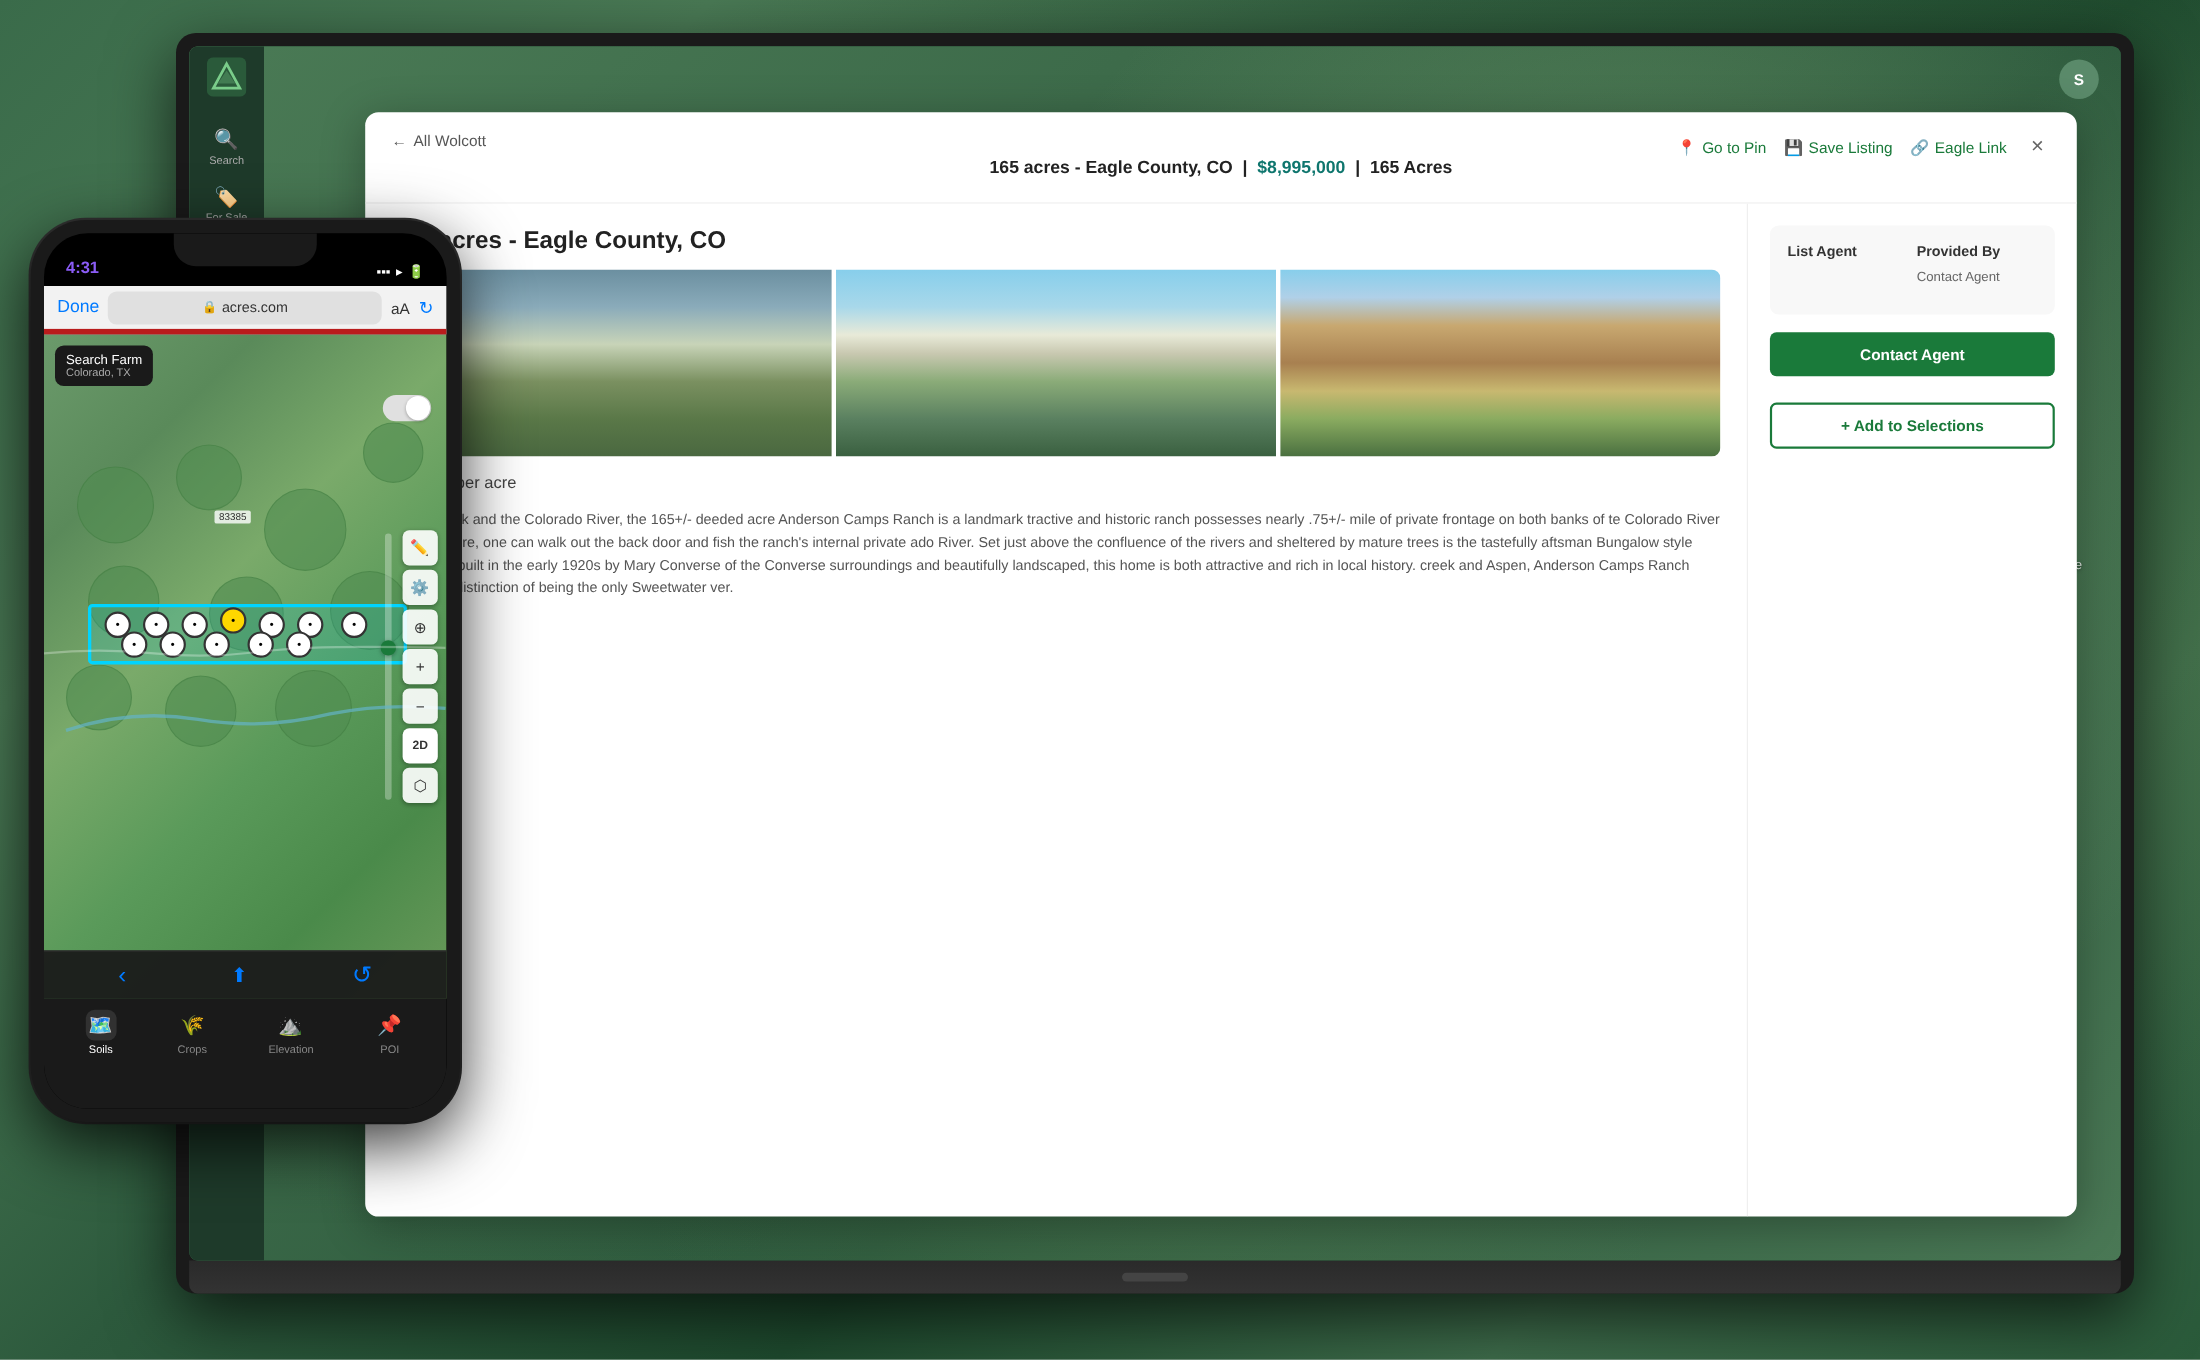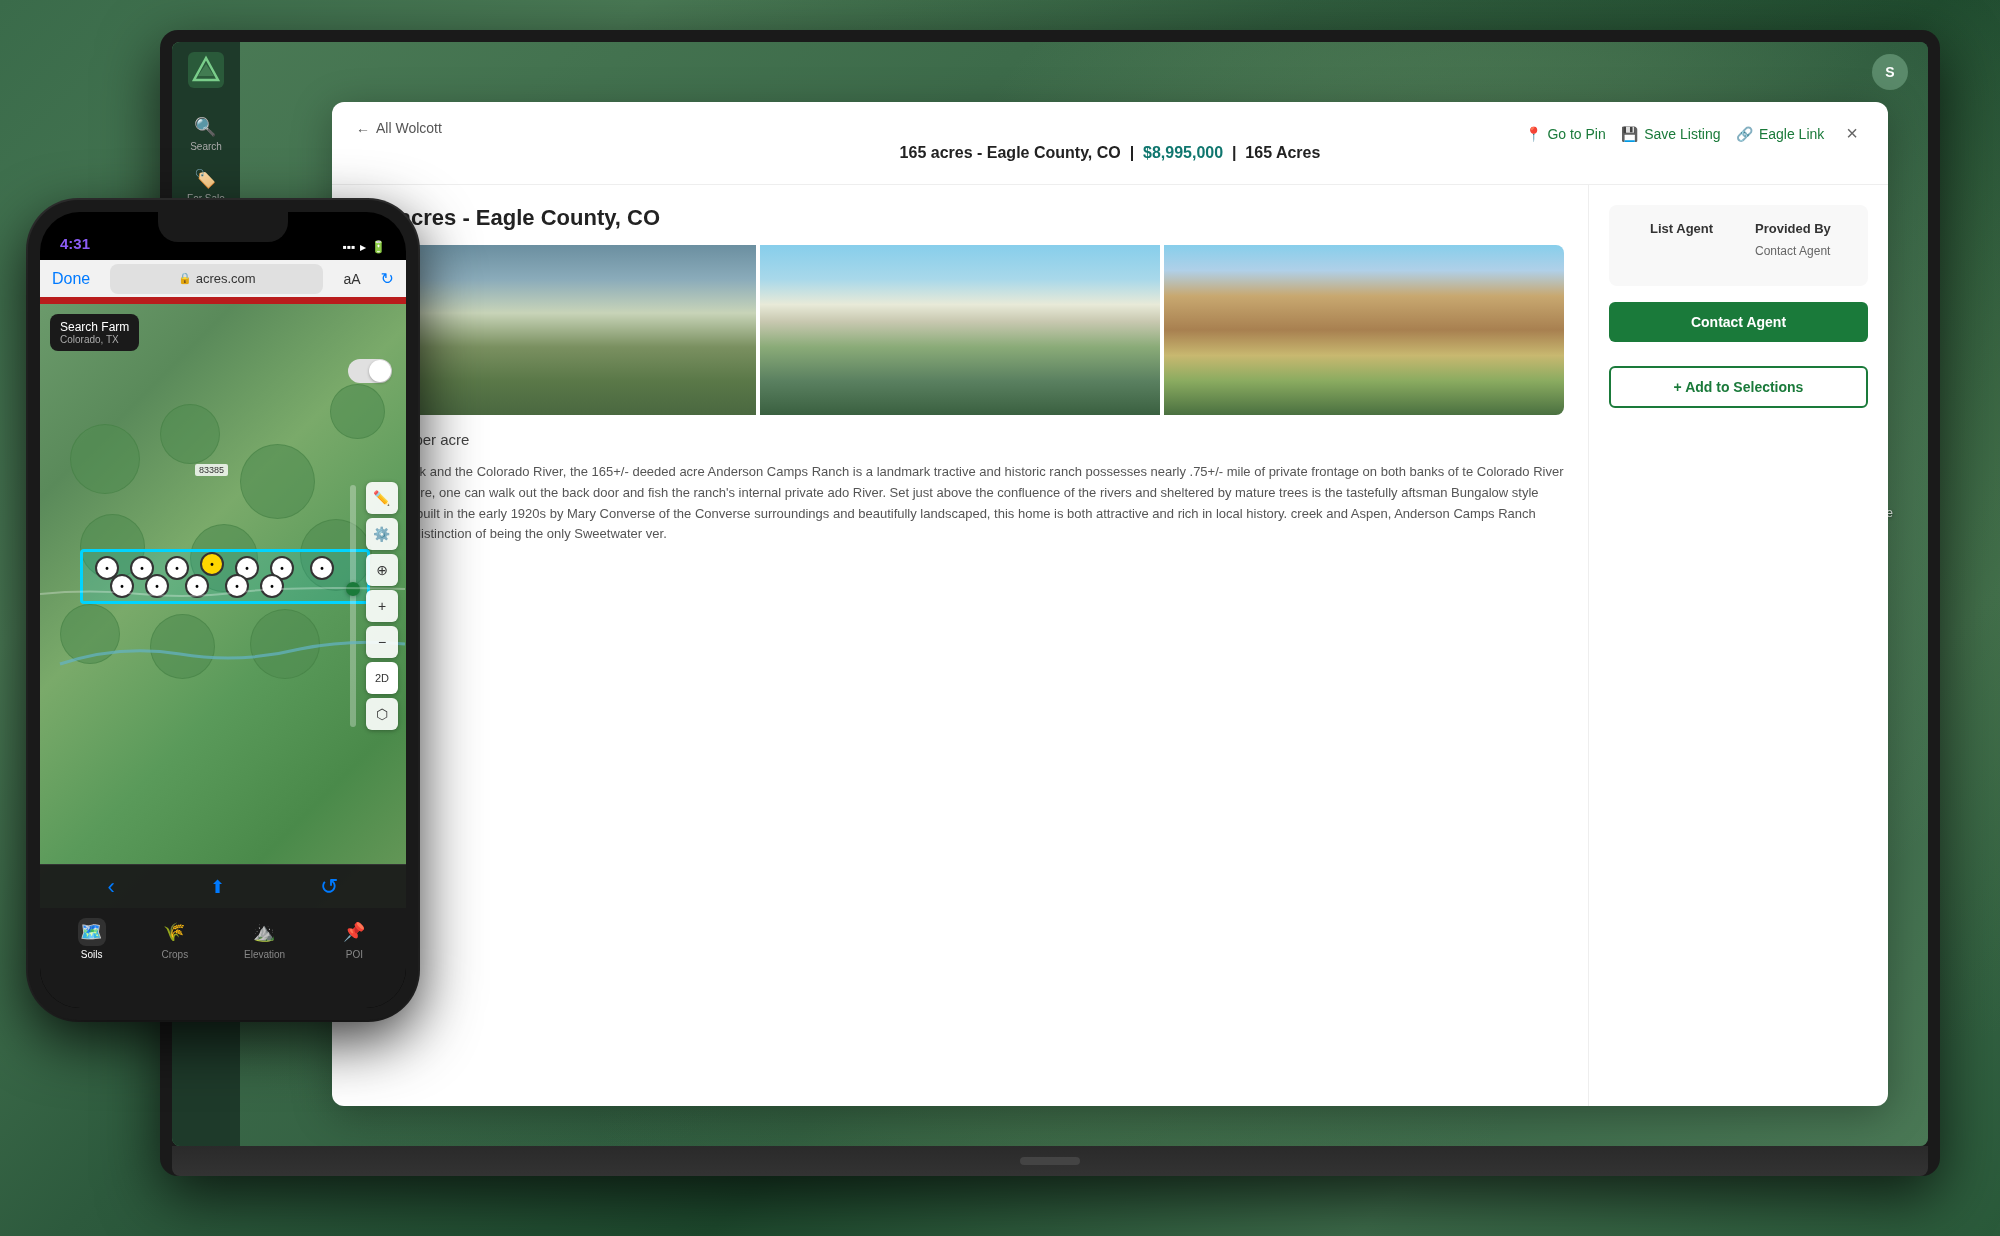--- a/index.html
+++ b/index.html
@@ -281,21 +281,20 @@
     .agent-section {
       background: #f8f8f8;
       border-radius: 8px;
       padding: 16px;
     }
     .agent-grid {
       display: grid;
       grid-template-columns: 1fr 1fr;
       gap: 8px;
       margin-bottom: 12px;
-      margin-left: 25px;
     }
     .agent-col-label {
       font-size: 13px;
       font-weight: 600;
       color: #333;
     }
     .agent-col-value {
       font-size: 12px;
       color: #666;
     }
@@ -390,23 +389,23 @@
     .phone-browser-bar {
       position: absolute;
       top: 48px;
       left: 0;
       right: 0;
       height: 44px;
       background: #f2f2f2;
       display: flex;
       align-items: center;
       padding: 0 12px;
-      gap: 20px;
+      gap: 8px;
       z-index: 80;
-      border-bottom: 7px solid #b91c1c;
+      border-bottom: 5px solid #b91c1c;
     }
     .done-btn {
       color: #007AFF;
       font-size: 16px;
       font-weight: 400;
     }
     .url-bar {
       flex: 1;
       background: #e0e0e0;
       border-radius: 8px;
@@ -505,21 +504,21 @@
       font-size: 14px;
       color: #333;
       box-shadow: 0 1px 4px rgba(0,0,0,0.3);
     }
 
     
     .btn-2d {
       background: #fff;
       color: #333;
       font-size: 11px;
-      font-weight: 400;
+      font-weight: 700;
     }
 
     
     .road-label {
       position: absolute;
       background: rgba(255,255,255,0.8);
       padding: 1px 4px;
       font-size: 9px;
       color: #333;
       border-radius: 2px;

